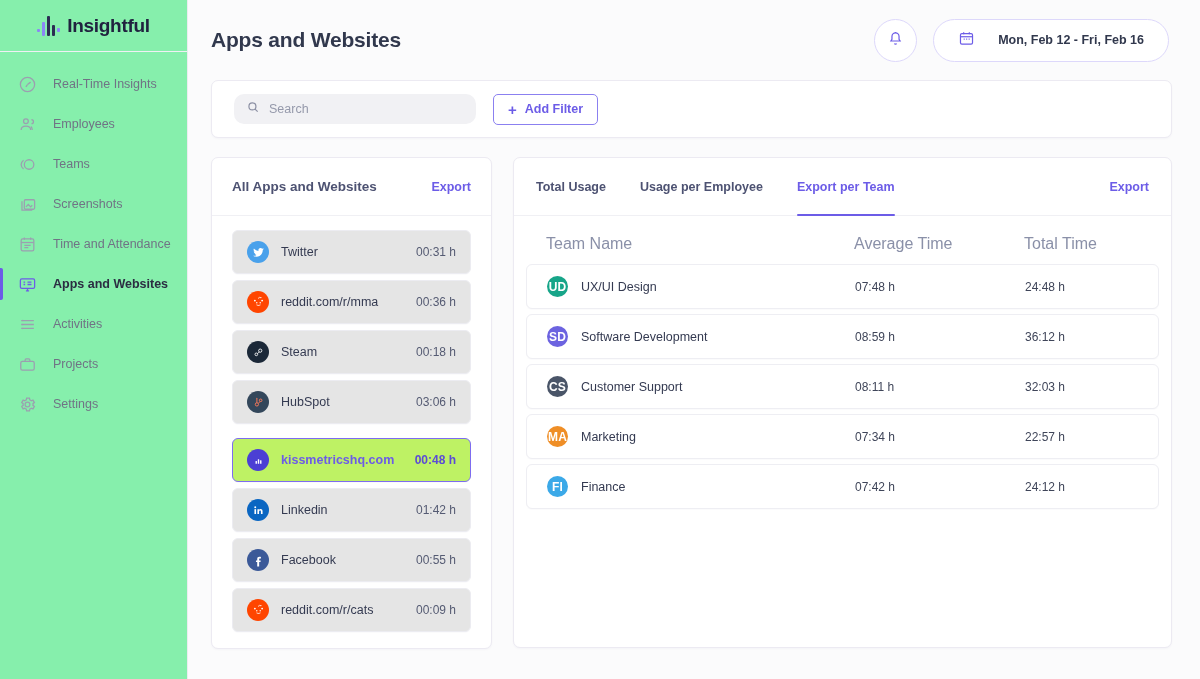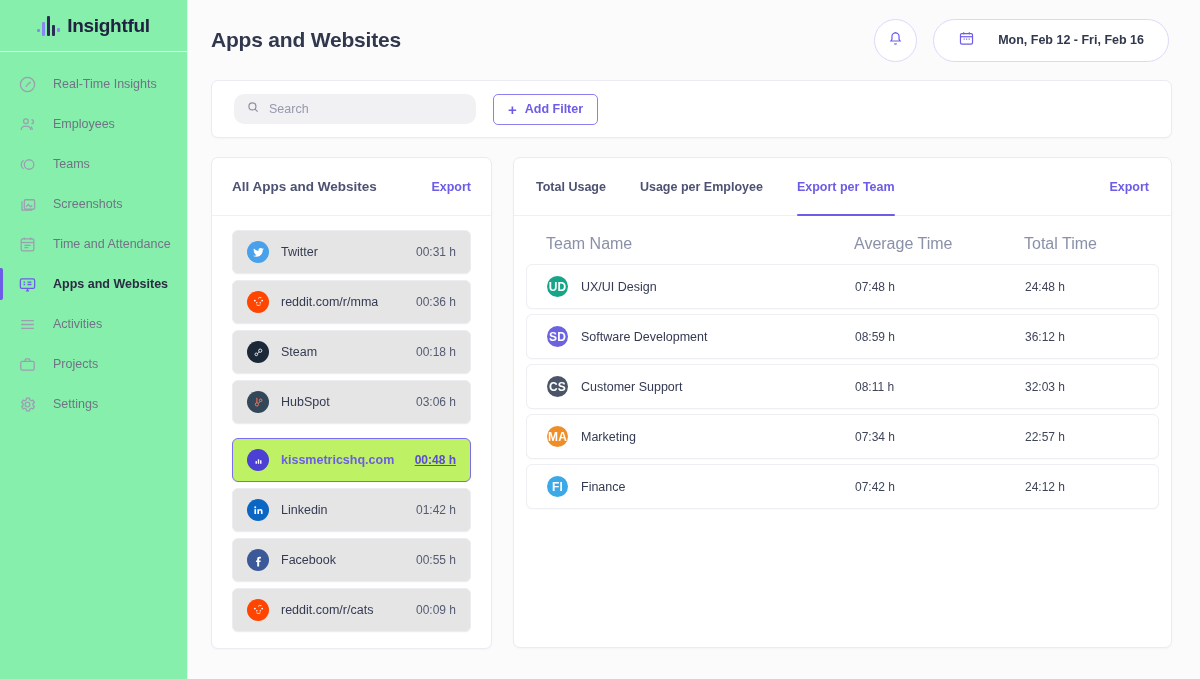--- a/index.html
+++ b/index.html
@@ -133,21 +133,21 @@
   .app-row {
     height: 44px; border: 1px solid #ececf1; border-radius: 6px;
     background: #e5e5e5; display: flex; align-items: center;
     padding: 0 14px; gap: 12px; cursor: pointer;
     box-shadow: 0 1px 1px rgba(40,40,80,.02);
   }
   .app-row.selected { background: #bef264; border-color: #7d6cf0; margin-top: 8px; }
   .app-name { font-size: 12.5px; color: #343a51; white-space: nowrap; }
   .app-row.selected .app-name { color: #6c5ce7; font-weight: bold; }
   .app-time { margin-left: auto; font-size: 12px; color: #555b73; white-space: nowrap; }
-  .app-row.selected .app-time { color: #5b4bd6; font-weight: bold; text-decoration: underline; }
+  .app-row.selected .app-time { color: #5b4bd6; font-weight: bold; }
   .app-icon {
     width: 22px; height: 22px; flex: 0 0 22px; border-radius: 50%;
     display: flex; align-items: center; justify-content: center;
     color: #fff; font-size: 11px; font-weight: bold; overflow: hidden;
   }
   .app-icon svg { width: 13px; height: 13px; display: block; }
 
   
   .usage-card { flex: 1; height: 491px; display: flex; flex-direction: column; }
   .tabs-row {

